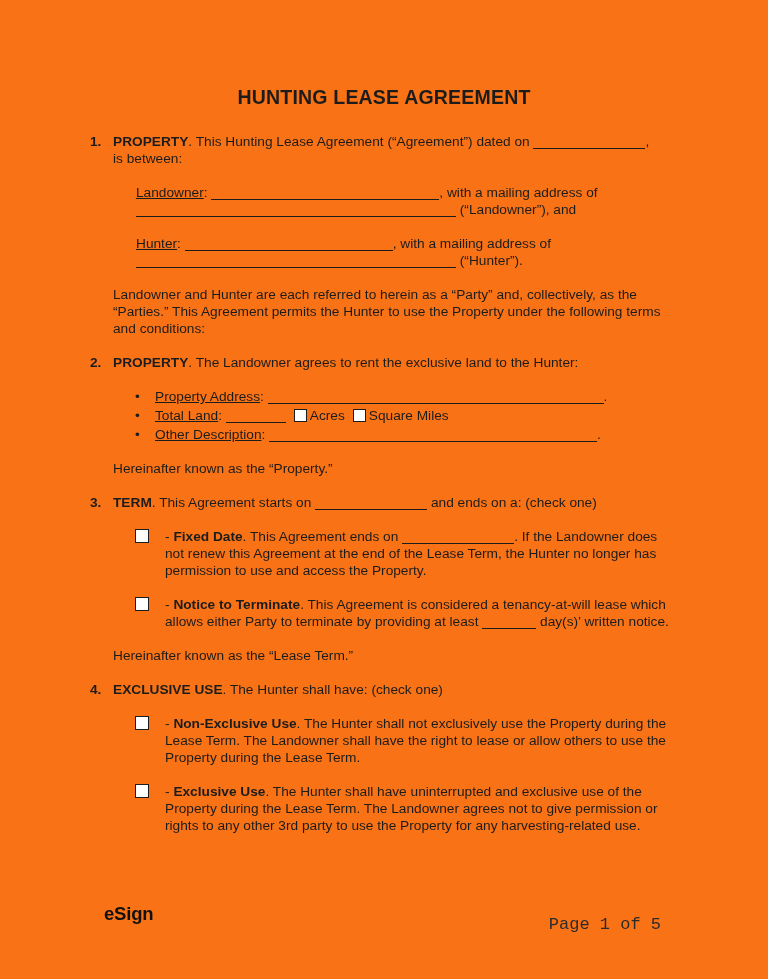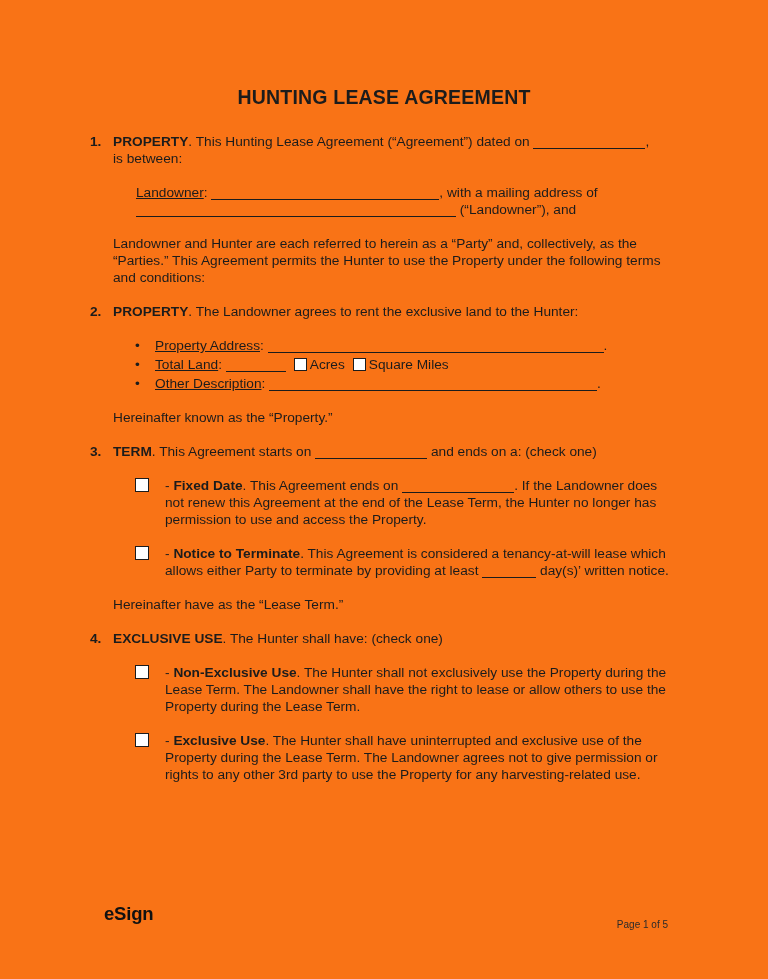--- a/index.html
+++ b/index.html
@@ -51,41 +51,45 @@
   .cb-abs { position: absolute; left: 0; top: 1px; width: 14px; height: 14px; }
   ul.bullets { list-style: none; margin: 0 0 17px 43px; padding: 0; }
   ul.bullets li { position: relative; padding-left: 22px; margin: 0 0 2px 0; }
   ul.bullets .dot { position: absolute; left: 2px; top: 0; }
   .footer-logo {
     position: absolute; left: 104px; top: 905px;
     font-size: 18.5px; font-weight: bold; letter-spacing: -0.2px;
     color: #111;
   }
   .footer-page {
-    position: absolute; right: 100px; top: 916px;
-    font-size: 10px; color: #2b2b2b;
+    position: absolute; right: 107px; top: 916px;
+    font-size: 17px; color: #2b2b2b; font-family: Liberation Mono, monospace;
   }
 </style>
 </head>
 <body>
 
 <div class="page">
 
   <h1 class="title">HUNTING LEASE AGREEMENT</h1>
 
   <div class="para sec">
     <span class="num">1.</span><span class="b">PROPERTY</span><span>. This Hunting Lease Agreement (“Agreement”) dated on </span><span class="blank" style="width:112px"></span><span>,</span><br>
     <span>is between:</span>
   </div>
 
   <div class="para indent2">
     <span class="u">Landowner</span><span>: </span><span class="blank" style="width:228px"></span><span>, with a mailing address of</span><br>
     <span class="blank" style="width:320px"></span><span> (“Landowner”), and</span>
   </div>
 
+  <div class="para indent2">
+    <span class="u">Hunter</span><span>: </span><span class="blank" style="width:208px"></span><span>, with a mailing address of</span><br>
+    <span class="blank" style="width:320px"></span><span> (“Hunter”).</span>
+  </div>
 
   <div class="para cont">Landowner and Hunter are each referred to herein as a “Party” and, collectively, as the “Parties.” This Agreement permits the Hunter to use the Property under the following terms and conditions:</div>
 
   <div class="para sec">
     <span class="num">2.</span><span class="b">PROPERTY</span><span>. The Landowner agrees to rent the exclusive land to the Hunter:</span>
   </div>
 
   <ul class="bullets">
     <li>
       <span class="dot">•</span><span class="u">Property Address</span><span>: </span><span class="blank" style="width:336px"></span><span>.</span>
@@ -105,21 +109,21 @@
   </div>
 
   <div class="check-item">
     <span class="cb cb-abs"></span><span>- </span><span class="b">Fixed Date</span><span>. This Agreement ends on </span><span class="blank" style="width:112px"></span><span>. If the Landowner does not renew this Agreement at the end of the Lease Term, the Hunter no longer has permission to use and access the Property.</span>
   </div>
 
   <div class="check-item">
     <span class="cb cb-abs"></span><span>- </span><span class="b">Notice to Terminate</span><span>. This Agreement is considered a tenancy-at-will lease which allows either Party to terminate by providing at least </span><span class="blank" style="width:54px"></span><span> day(s)’ written notice.</span>
   </div>
 
-  <div class="para cont">Hereinafter have as the “Lease Term.”</div>
+  <div class="para cont">Hereinafter known as the “Lease Term.”</div>
 
   <div class="para sec">
     <span class="num">4.</span><span class="b">EXCLUSIVE USE</span><span>. The Hunter shall have: (check one)</span>
   </div>
 
   <div class="check-item">
     <span class="cb cb-abs"></span><span>- </span><span class="b">Non-Exclusive Use</span><span>. The Hunter shall not exclusively use the Property during the Lease Term. The Landowner shall have the right to lease or allow others to use the Property during the Lease Term.</span>
   </div>
 
   <div class="check-item">

